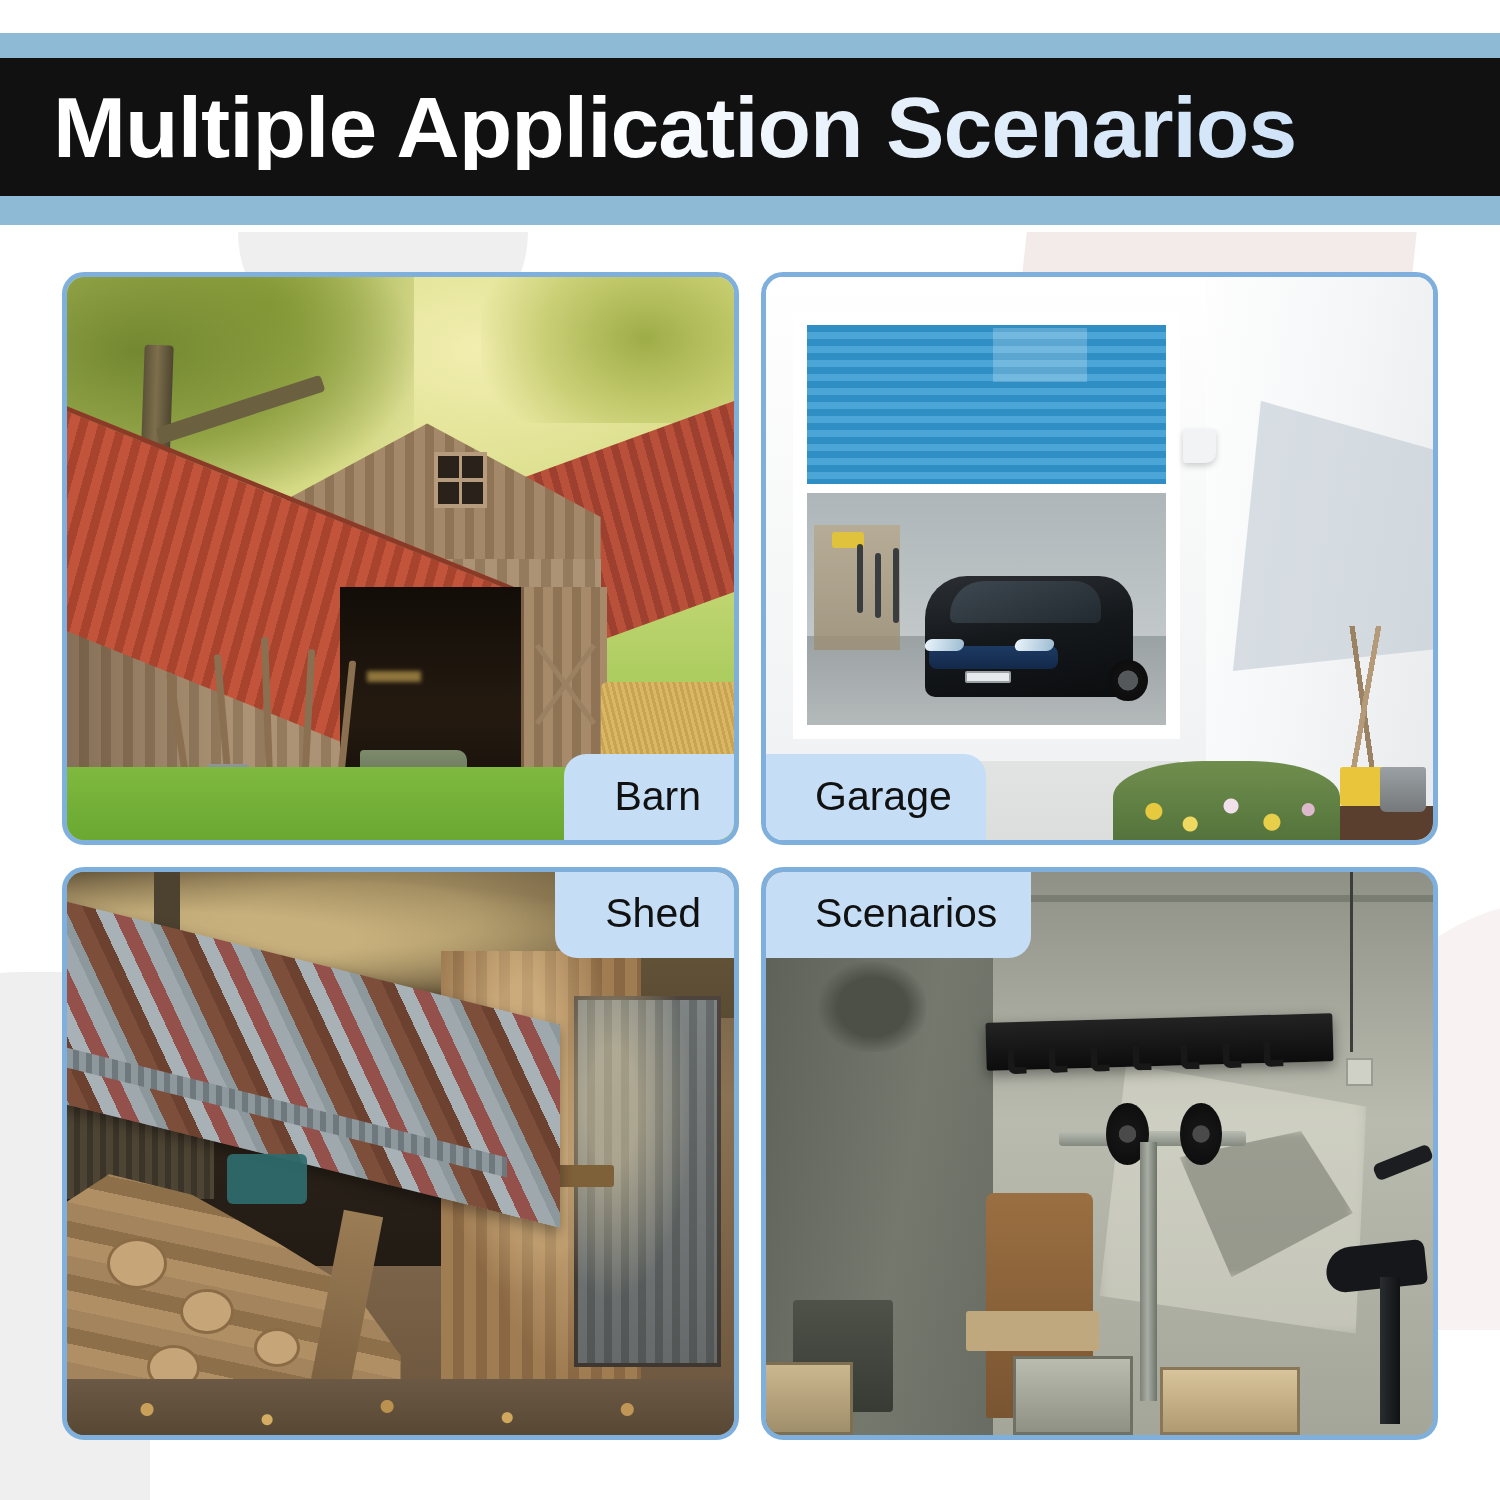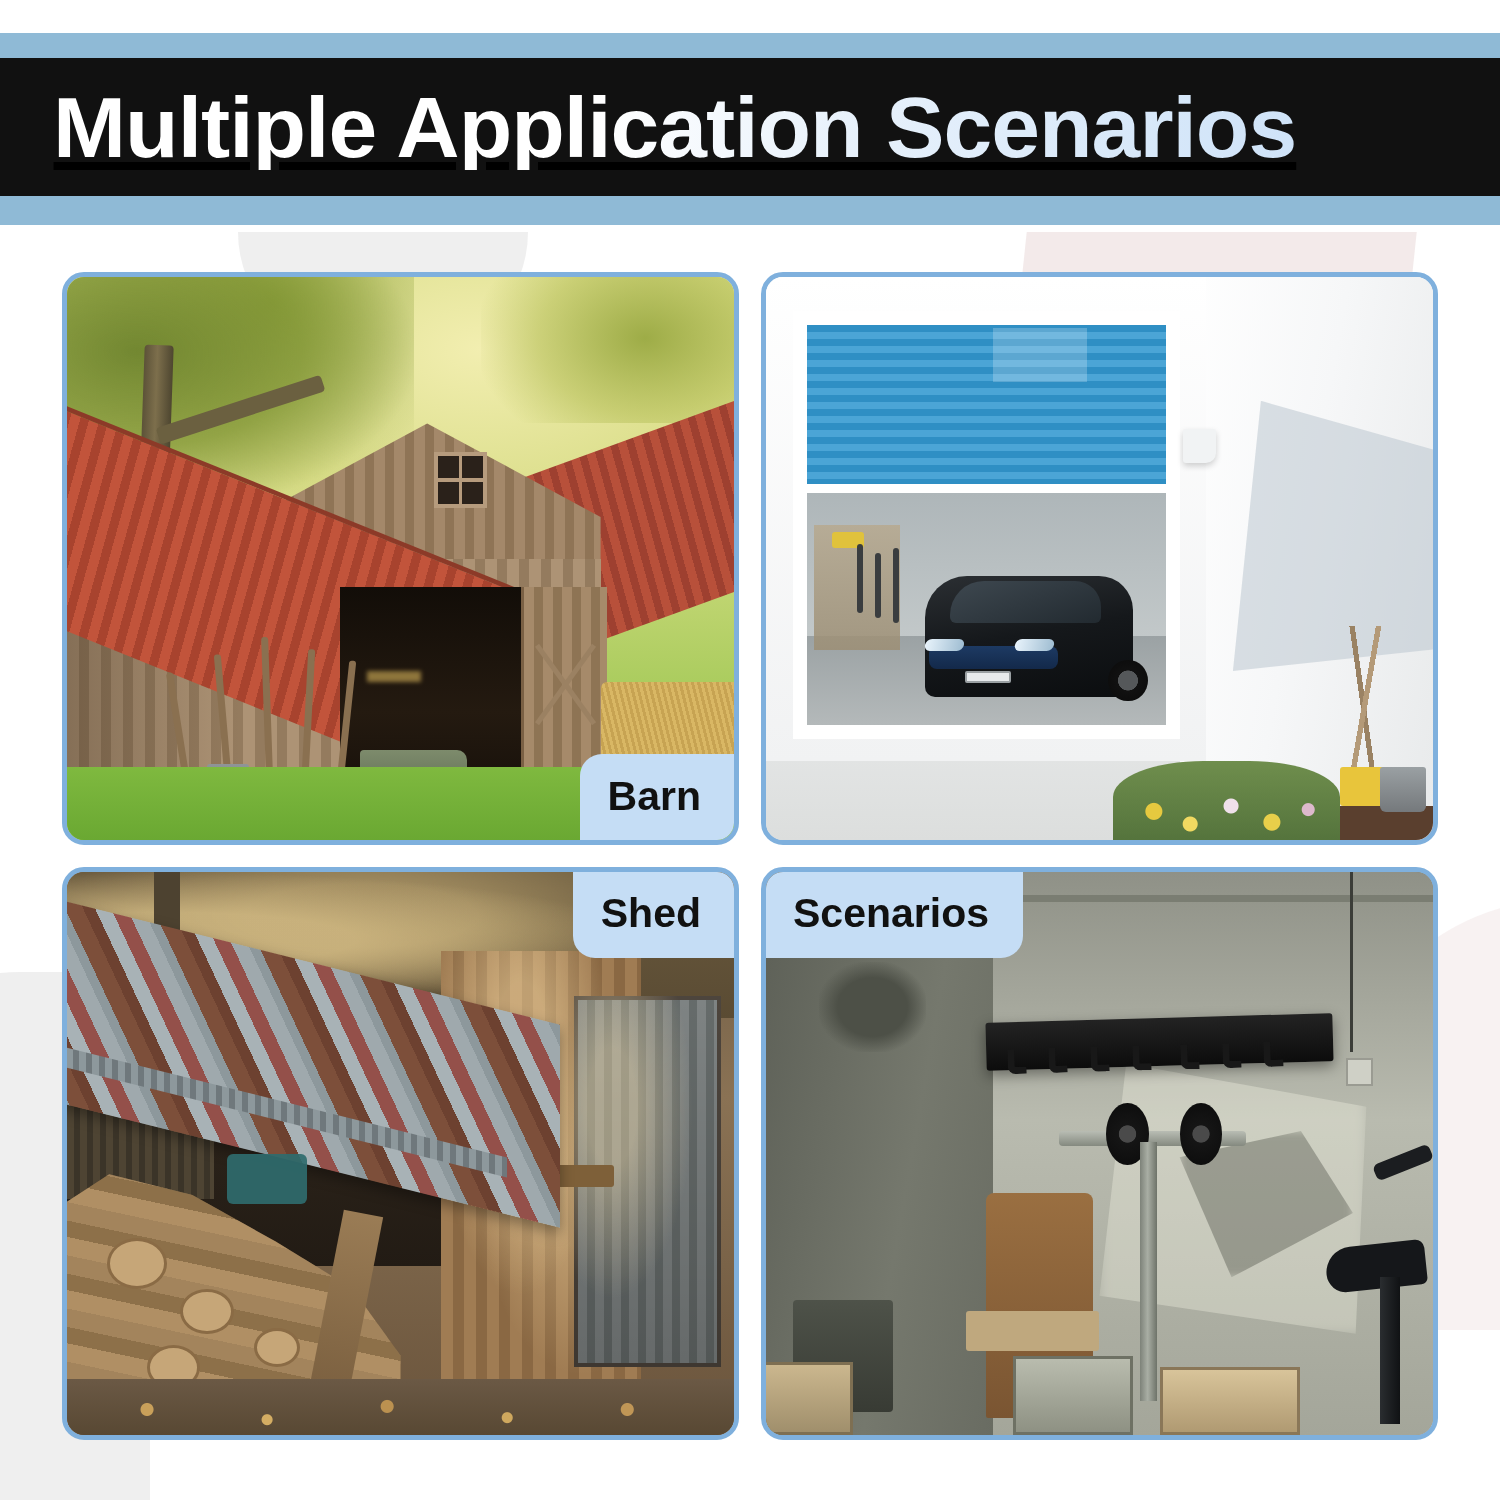--- a/index.html
+++ b/index.html
@@ -46,21 +46,21 @@
   .header-banner {
     position:absolute; left:0; top:33px;
     width:1500px; height:192px;
     background:#8fbad6;
     z-index:2;
   }
   .header-bar {
     position:absolute; left:0; top:25px;
     width:1500px; height:138px;
     background:#111111;
-    display:flex; align-items:center;text-decoration:underline;
+    display:flex; align-items:center;
   }
   .header-title {
     font-size:86px;
     font-weight:bold;
     letter-spacing:-1px;
     padding-left:52px;
     white-space:nowrap;
     transform:scaleX(1.02);
     transform-origin:left center;
     background:linear-gradient(95deg,#ffffff 0%,#ffffff 46%,#e7f1fb 66%,#cfe3f8 100%);
@@ -91,24 +91,23 @@
     background:#dfe6e9;
   }
   .photo { position:absolute; inset:0; overflow:hidden; }
 
   .chip {
     position:absolute;
     background:#c5ddf5;
     color:#111111;
     font-size:41px;
     line-height:1;
-    padding:22px 34px 24px 28px;
+    padding:22px 34px 24px 50px;
     white-space:nowrap;
     z-index:8;
-    font-weight:bold;
   }
   .chip-br { right:-1px; bottom:-1px; border-radius:22px 0 0 0; }
   .chip-bl { left:-1px;  bottom:-1px; border-radius:0 22px 0 0; }
   .chip-tr { right:-1px; top:-1px;    border-radius:0 0 0 22px; }
   .chip-tl { left:-1px;  top:-1px;    border-radius:0 0 22px 0; }
 
   
   .barn { background:linear-gradient(#cfd68a 0%, #dfe39a 34%, #c9d97e 58%, #96bf55 100%); }
   .barn .sky-glow {
     position:absolute; left:0; top:0; width:100%; height:58%;
@@ -604,20 +603,21 @@
           <div class="wheel"></div>
         </div>
       </div>
       <div class="lamp"></div>
       <div class="dirt"></div>
       <div class="flowers"></div>
       <div class="yard-tools"></div>
       <div class="yellow-bin"></div>
       <div class="grey-bucket"></div>
     </div>
+    <div class="chip chip-bl">Garage</div>
   </div>
 
   <div class="scenario-card">
     <div class="photo shed">
       <div class="bg-trees"></div>
       <div class="bg-trunk"></div>
       <div class="wall-dark"></div>
       <div class="wall-corrug"></div>
       <div class="wood-wall"></div>
       <div class="wood-wall-lit"></div>

